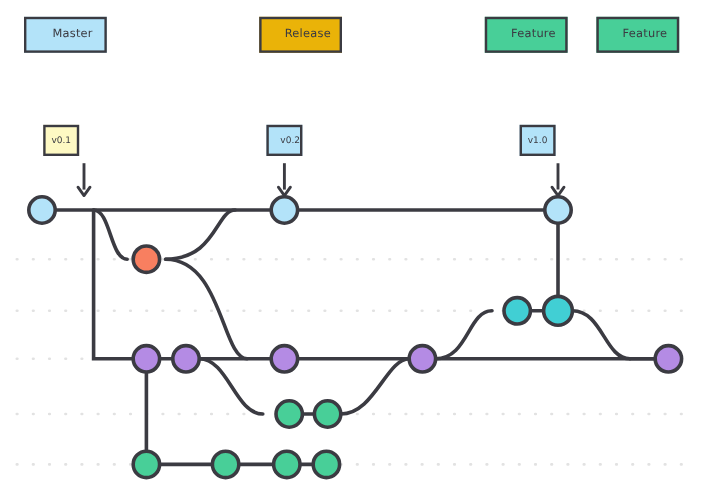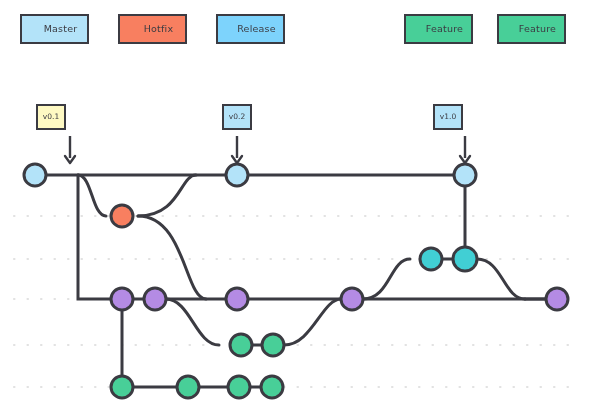--- a/index.html
+++ b/index.html
@@ -74,39 +74,36 @@
 </style>
 </head>
 <body>
 
 <div id="root">
 
   <div id="legend">
       <div class="legend-item" style="left: 20px; background: rgb(179, 227, 249); border-color: rgb(59, 59, 66);">
         <span class="legend-label">Master</span>
       </div>
-      <div class="legend-item" style="left: 118px; background: rgb(248, 127, 96); border-color: rgb(59, 59, 66);">
-        <span class="legend-label">Hotfix</span>
-      </div>
-      <div class="legend-item" style="left: 216px; background: #7dd3fc; border-color: rgb(59, 59, 66);">
+      <div class="legend-item" style="left: 216px; background: #eab308; border-color: rgb(59, 59, 66);">
         <span class="legend-label">Release</span>
       </div>
       <div class="legend-item" style="left: 404px; background: rgb(72, 207, 152); border-color: rgb(59, 59, 66);">
         <span class="legend-label">Feature</span>
       </div>
       <div class="legend-item" style="left: 497px; background: rgb(72, 207, 152); border-color: rgb(59, 59, 66);">
         <span class="legend-label">Feature</span>
       </div>
     </div>
 
   <div id="tag-layer">
       <div class="tag-box" style="left: 36px; top: 104px; background: #fef9c3; border-color: rgb(59, 59, 66);">
         <span class="tag-label">v0.1</span>
       </div>
-      <div class="tag-box" style="left: 222px; top: 104px; background: rgb(179, 227, 249); border-color: rgb(59, 59, 66);">
+      <div class="tag-box" style="left: 222px; top: 104px; background: rgb(179, 227, 249); border-color: rgb(59, 59, 66); justify-content: flex-end;">
         <span class="tag-label">v0.2</span>
       </div>
       <div class="tag-box" style="left: 433px; top: 104px; background: rgb(179, 227, 249); border-color: rgb(59, 59, 66);">
         <span class="tag-label">v1.0</span>
       </div>
     </div>
 
   <svg id="graph" viewBox="0 0 591 411" xmlns="http://www.w3.org/2000/svg">
     <g id="grid-layer">
         <line x1="14" x2="578" y1="216" y2="216" stroke="#e2e2e2" stroke-width="2.2" stroke-linecap="round" stroke-dasharray="0.5 13"></line>

